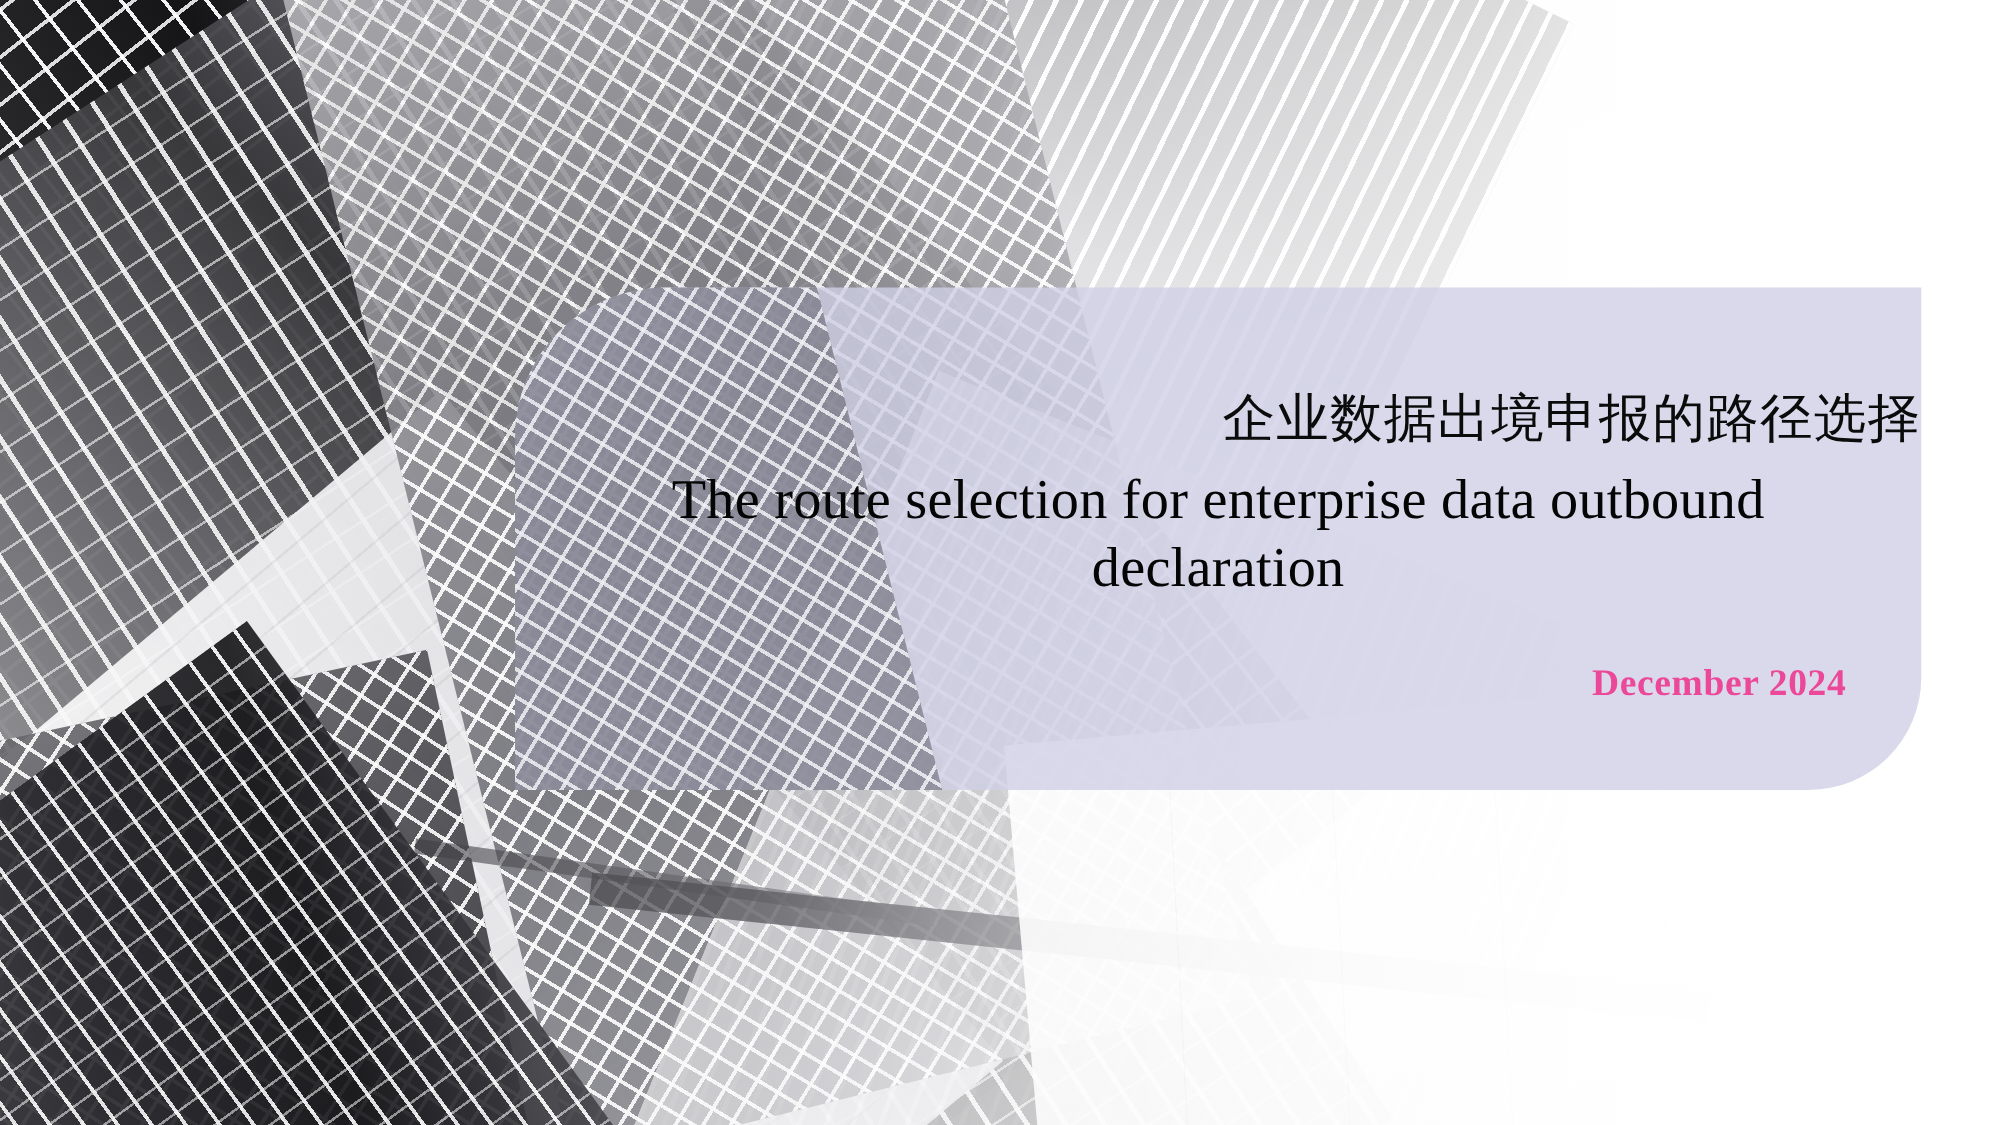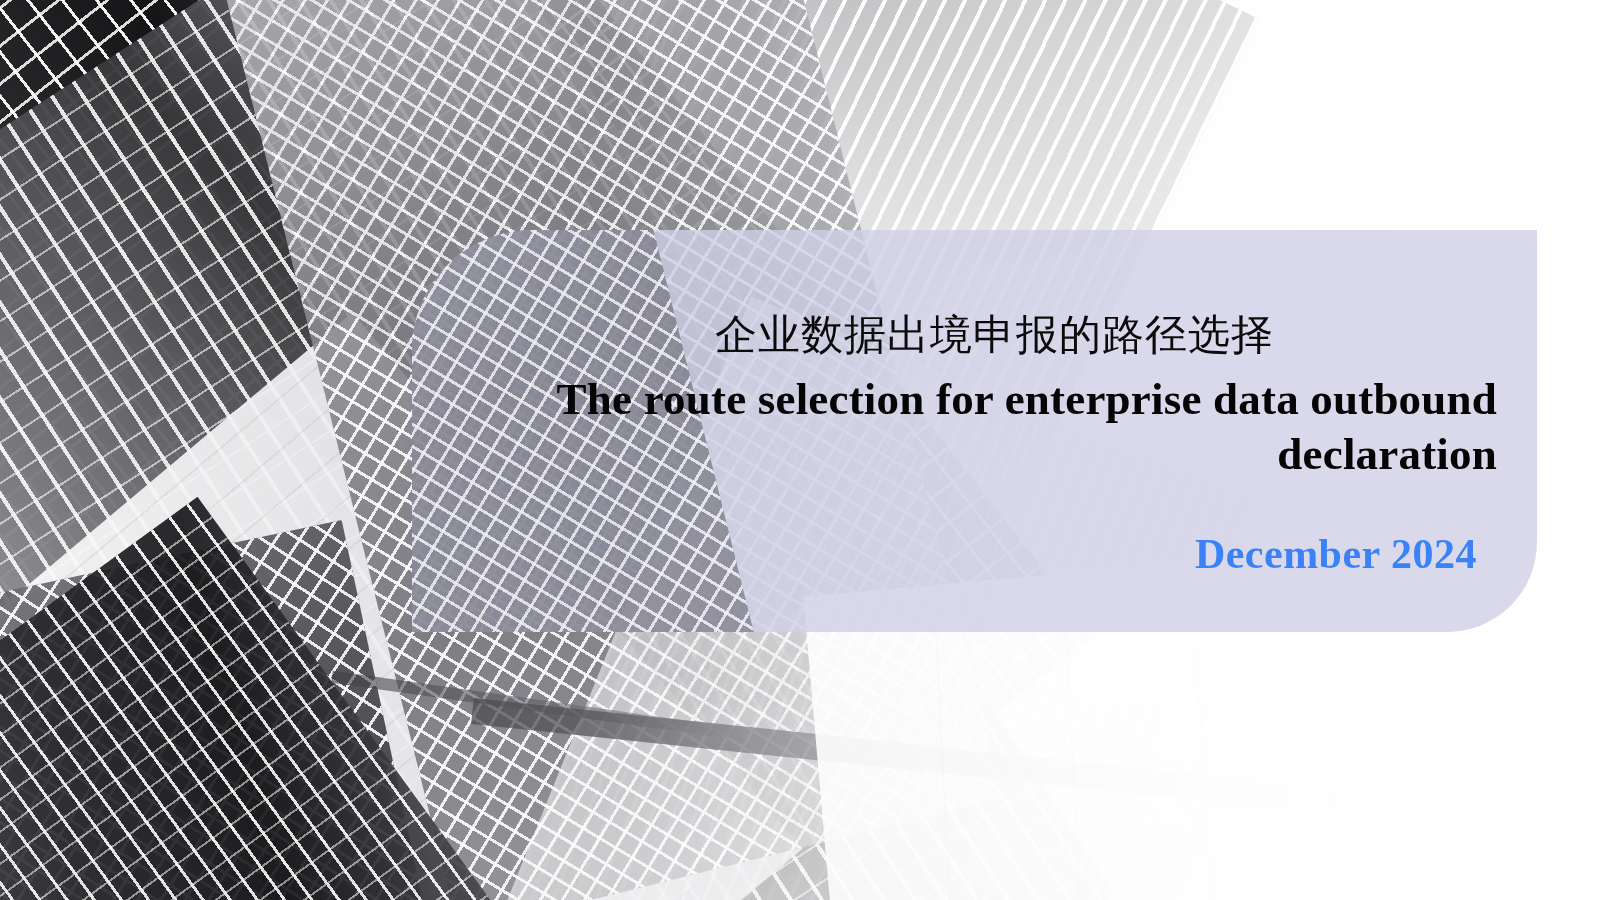--- a/index.html
+++ b/index.html
@@ -314,53 +314,53 @@
     top: 230px;
     width: 1125px;
     height: 402px;
   }
 
   #title-cn {
     position: absolute;
     left: 0;
     top: 82px;
     width: 1125px;
-    text-align: center;
+    text-align: right;
     padding-left: 40px;
     box-sizing: border-box;
     font-family: "DejaVu Sans", sans-serif;
     font-size: 42px;
     font-weight: 500;
     color: #0b0b0b;
     letter-spacing: 1px;
     line-height: 1.1;
   }
 
   #title-en {
     position: absolute;
     left: 40px;
     top: 142px;
     width: 1045px;
-    text-align: right;
+    text-align: center;
     font-family: "Liberation Serif", "DejaVu Serif", serif;
     font-size: 45px;
-    font-weight: bold;
+    font-weight: normal;
     color: #050505;
     line-height: 1.22;
     letter-spacing: 0.2px;
   }
 
   #slide-date {
     position: absolute;
     right: 60px;
     top: 300px;
     font-family: "Liberation Serif", "DejaVu Serif", serif;
-    font-size: 42px;
+    font-size: 30px;
     font-weight: bold;
-    color: #3b82f6;
+    color: #ec4899;
     letter-spacing: 0.5px;
   }
 
   
   #logo {
     position: absolute;
     left: 1440px;
     top: 788px;
     width: 148px;
     height: 92px;

